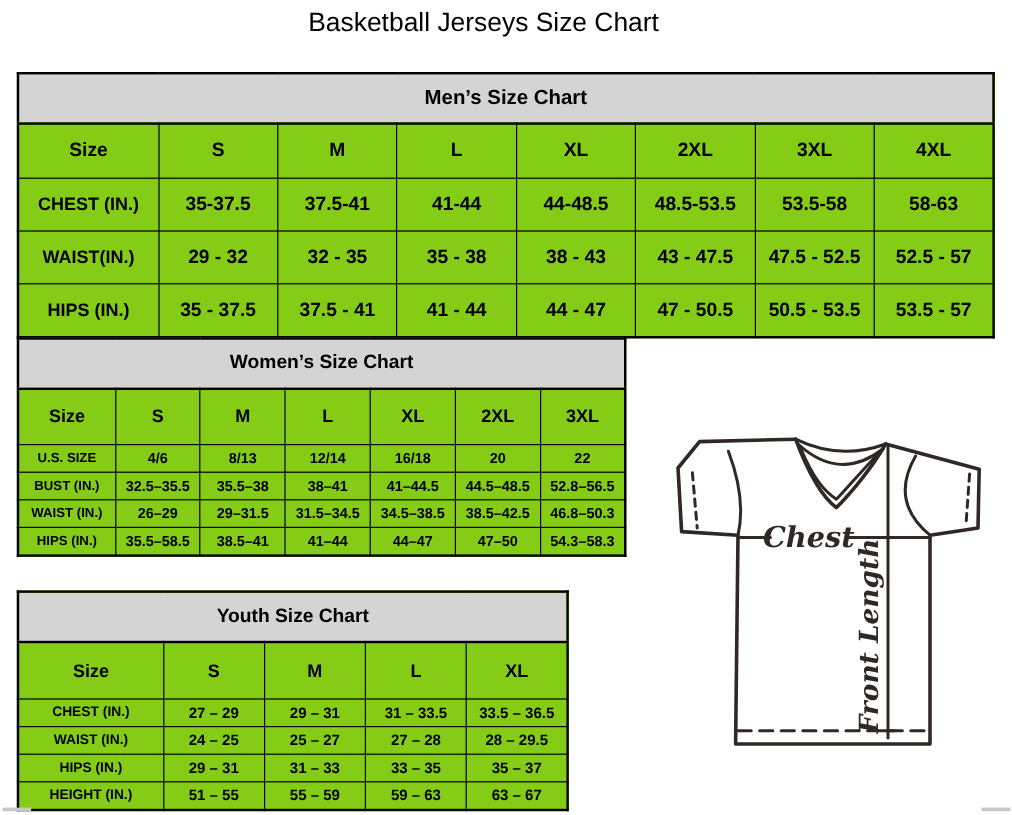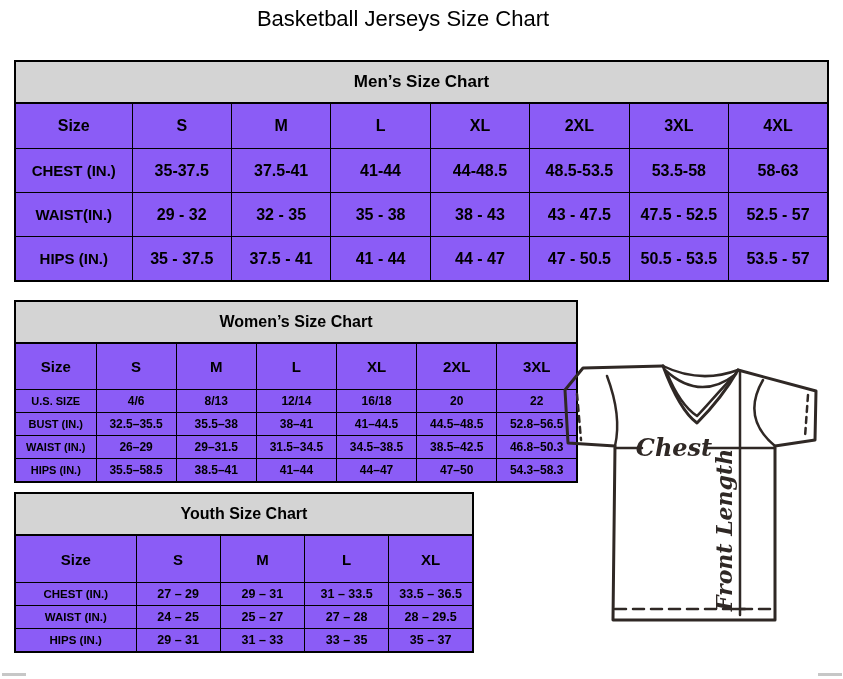--- a/index.html
+++ b/index.html
@@ -6,35 +6,35 @@
   body{
     width:843px;height:679px;position:relative;background:#ffffff;
     font-family:"Liberation Sans", sans-serif;color:#000;overflow:hidden;
   }
   .page-title{
     position:absolute;top:6px;left:0;width:806px;text-align:center;
     font-size:22px;font-weight:normal;letter-spacing:0px;
   }
   table.size-table{
     position:absolute;border-collapse:collapse;table-layout:fixed;
-    border:2px solid #000;background:#8b5cf6;
+    border:2px solid #000;background:#84cc16;
   }
   table.size-table th, table.size-table td{
     border:1px solid #000;text-align:center;vertical-align:middle;
     font-weight:bold;padding:0;overflow:hidden;white-space:nowrap;
   }
   tr.band th{background:#d4d4d4;font-size:17px;border-bottom:2px solid #000;}
   
   #men-table{left:14px;top:60px;width:815px;}
   #men-table tr.band th{height:40px;}
   #men-table tr.sizes th{height:44px;font-size:16px;}
   #men-table tr.data td{height:43px;font-size:16px;}
   #men-table tr.data td.rowlabel{font-size:15px;}
   
-  #women-table{left:14px;top:300px;width:564px;}
+  #women-table{left:14px;top:281px;width:508px;}
   #women-table tr.band th{height:40px;font-size:16px;}
   #women-table tr.sizes th{height:45px;font-size:15px;}
   #women-table tr.data td{height:22px;font-size:12px;}
   #women-table tr.data td.rowlabel{font-size:11px;}
   
   #youth-table{left:14px;top:492px;width:460px;}
   #youth-table tr.band th{height:40px;font-size:16px;}
   #youth-table tr.sizes th{height:46px;font-size:15px;}
   #youth-table tr.data td{height:22px;font-size:12.5px;}
   #youth-table tr.data td.rowlabel{font-size:11.5px;}
@@ -201,20 +201,27 @@
     <td>27 – 28</td>
     <td>28 – 29.5</td>
   </tr>
   <tr class="data">
     <td class="rowlabel">HIPS (IN.)</td>
     <td>29 – 31</td>
     <td>31 – 33</td>
     <td>33 – 35</td>
     <td>35 – 37</td>
   </tr>
+  <tr class="data">
+    <td class="rowlabel">HEIGHT (IN.)</td>
+    <td>51 – 55</td>
+    <td>55 – 59</td>
+    <td>59 – 63</td>
+    <td>63 – 67</td>
+  </tr>
 </tbody>
   </table>
 
 <div class="jersey-wrap">
   <svg width="287" height="268" viewBox="0 0 287 268" xmlns="http://www.w3.org/2000/svg">
     <g fill="none" stroke="#2f2825" stroke-width="3" stroke-linejoin="round" stroke-linecap="round">
 
       <path d="M107,8 L27,10 L9,32 L12,85 L59,88 L57,262 L219,262 L219,88 L259,82 L260,33 L182,12"></path>
 
       <path d="M107,8 C119,40 130,57 141,65 C152,54 170,33 182,12"></path>

